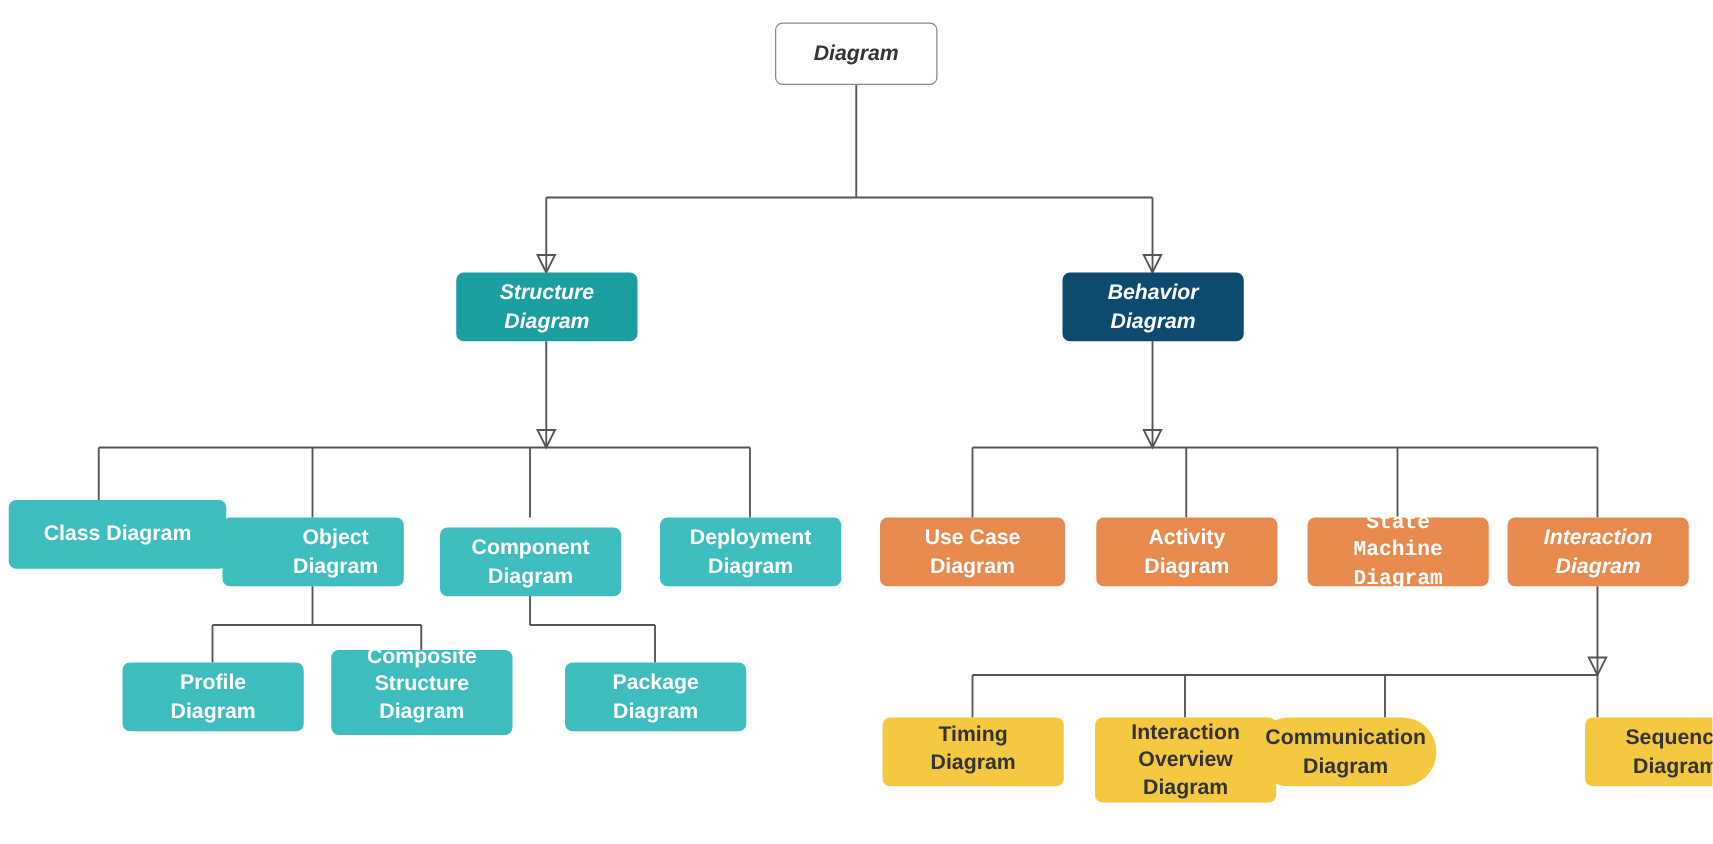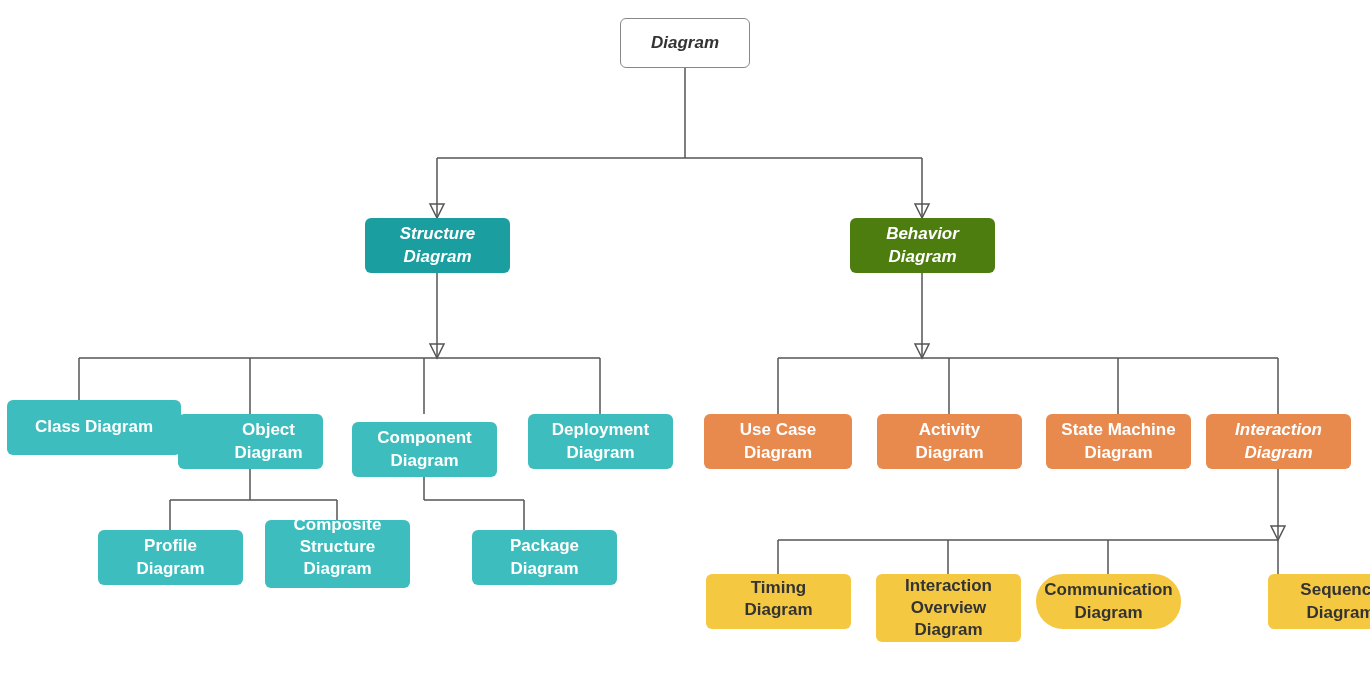--- a/index.html
+++ b/index.html
@@ -51,21 +51,21 @@
       font-weight: bold;
     }
     .node-teal-light {
       background: #3dbdbd;
       border: none;
       color: #fff;
       font-style: normal;
       font-weight: bold;
     }
     .node-red {
-      background: #4d7c0f;
+      background: #0c4a6e;
       border: none;
       color: #fff;
       font-style: italic;
       font-weight: bold;
       align-items: center;
     }
     .node-orange {
       background: #e8894e;
       border: none;
       color: #fff;
@@ -164,42 +164,42 @@
   <div class="node node-teal-light" style="left:528px;top:414px;width:145px;height:55px;font-style:normal;">
       <span>Deployment<br>Diagram</span>
     </div>
 
   <div class="node node-teal-light" style="left:98px;top:530px;width:145px;height:55px;font-style:normal;">
       <span>Profile Diagram</span>
     </div>
   <div class="node node-teal-light" style="left:265px;top:520px;width:145px;height:68px;font-style:normal;align-items:flex-end;">
       <span>Composite<br>Structure<br>Diagram</span>
     </div>
-  <div class="node node-teal-light" style="left:472px;top:530px;width:145px;height:55px;font-style:normal;">
+  <div class="node node-teal-light" style="left:452px;top:530px;width:145px;height:55px;font-style:normal;">
       <span>Package Diagram</span>
     </div>
 
   <div class="node node-orange" style="left:704px;top:414px;width:148px;height:55px;">
       <span>Use Case Diagram</span>
     </div>
   <div class="node node-orange" style="left:877px;top:414px;width:145px;height:55px;">
       <span>Activity Diagram</span>
     </div>
-  <div class="node node-orange" style="left:1046px;top:414px;width:145px;height:55px;">
+  <div class="node node-orange" style="left:1046px;top:414px;width:145px;height:55px;font-family:Liberation Mono, monospace;">
       <span>State Machine<br>Diagram</span>
     </div>
   <div class="node node-orange-italic" style="left:1206px;top:414px;width:145px;height:55px;">
       <span>Interaction<br>Diagram</span>
     </div>
 
   <div class="node node-yellow" style="left:706px;top:574px;width:145px;height:55px;align-items:flex-end;">
       <span>Timing Diagram</span>
     </div>
   <div class="node node-yellow" style="left:876px;top:574px;width:145px;height:68px;">
       <span>Interaction<br>Overview<br>Diagram</span>
     </div>
-  <div class="node node-yellow" style="left:1036px;top:574px;width:145px;height:55px;border-radius:27px;">
+  <div class="node node-yellow" style="left:1004px;top:574px;width:145px;height:55px;border-radius:27px;">
       <span>Communication<br>Diagram</span>
     </div>
   <div class="node node-yellow" style="left:1268px;top:574px;width:145px;height:55px;">
       <span>Sequence<br>Diagram</span>
     </div>
 </div>
 
 </body></html>

